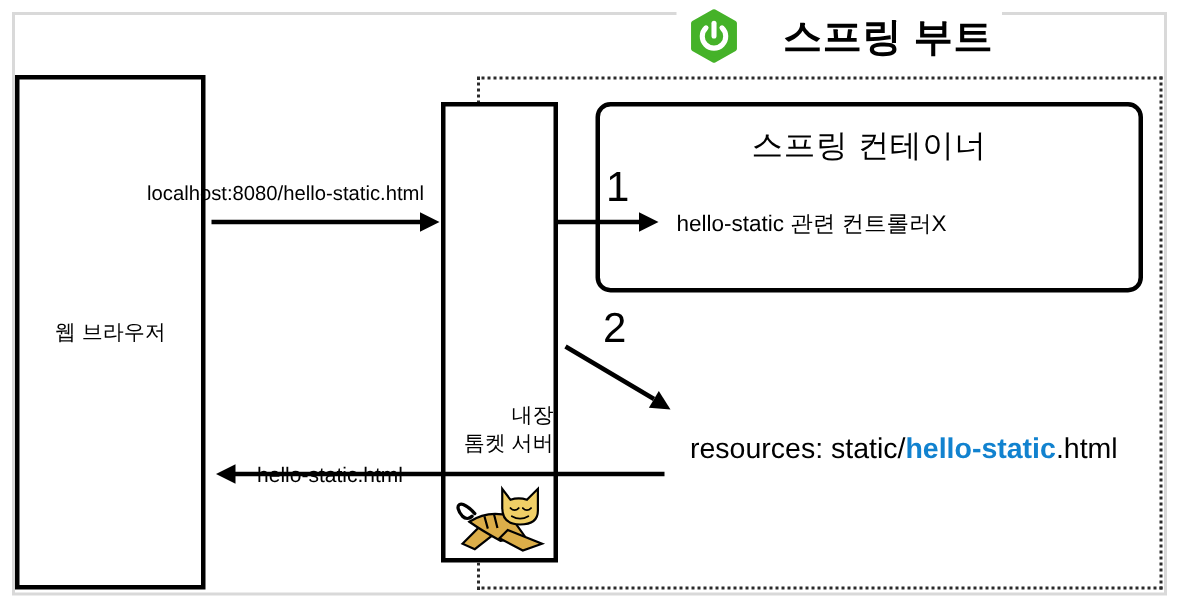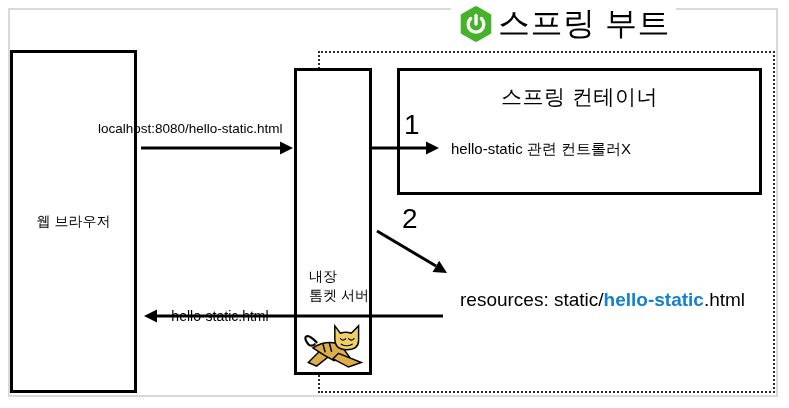--- a/index.html
+++ b/index.html
@@ -13,45 +13,45 @@
   }
   .dotted-region{
     position:absolute;left:318px;top:51px;width:453px;height:338px;
     border:2px dotted #2b2b2b;background:transparent;
   }
   .box{position:absolute;border:3px solid #000;background:#fff;box-sizing:border-box;}
   .browser-box{left:10px;top:50px;width:127px;height:343px;display:flex;align-items:center;justify-content:center;}
   .browser-box .lbl{font-size:14px;}
   .tomcat-box{left:294px;top:68px;width:78px;height:307px;}
   .tomcat-label{
-    position:absolute;left:12px;top:196px;width:100%;text-align:left;
+    position:absolute;left:0;top:196px;width:100%;text-align:right;
     font-size:14px;line-height:19px;
   }
-  .container-box{left:397px;top:68px;width:365px;height:127px;}
+  .container-box{left:397px;top:68px;width:365px;height:127px;border-radius:10px;}
   .container-title{
     position:absolute;left:0;top:12px;width:100%;text-align:center;
     font-size:21px;font-weight:500;letter-spacing:0.5px;
   }
   .controller-label{
     position:absolute;left:451px;top:140px;font-size:15px;
   }
   .arrow-layer{position:absolute;left:0;top:0;width:789px;height:408px;pointer-events:none;}
   .flow-label{position:absolute;font-size:13.5px;}
   .request-label{left:98px;top:121px;width:200px;text-align:left;}
   .response-label{left:145px;top:296px;width:150px;text-align:center;font-size:14px;margin-top:12px;}
   .resources-label{left:460px;top:289px;font-size:19px;}
   .resources-label .hl{color:#1182cf;font-weight:bold;}
   .step-number{position:absolute;font-size:28px;font-weight:400;}
   .step-1{left:404px;top:109px;}
   .step-2{left:402px;top:203px;}
   .header-badge{
     position:absolute;left:451px;top:2px;height:44px;padding:0 6px 0 8px;
     background:#fff;display:flex;align-items:center;gap:5px;
   }
-  .header-badge .hlabel{font-size:32px;font-weight:400;letter-spacing:0.5px;}
+  .header-badge .hlabel{font-size:26px;font-weight:700;letter-spacing:0.5px;margin-left:24px;}
   .spring-logo{width:34px;height:36px;display:block;}
   .tomcat-logo{position:absolute;left:301px;top:320px;width:64px;height:52px;}
 </style>
 </head>
 <body>
 
 <div class="canvas">
 
   <div class="outer-frame"></div>
 

